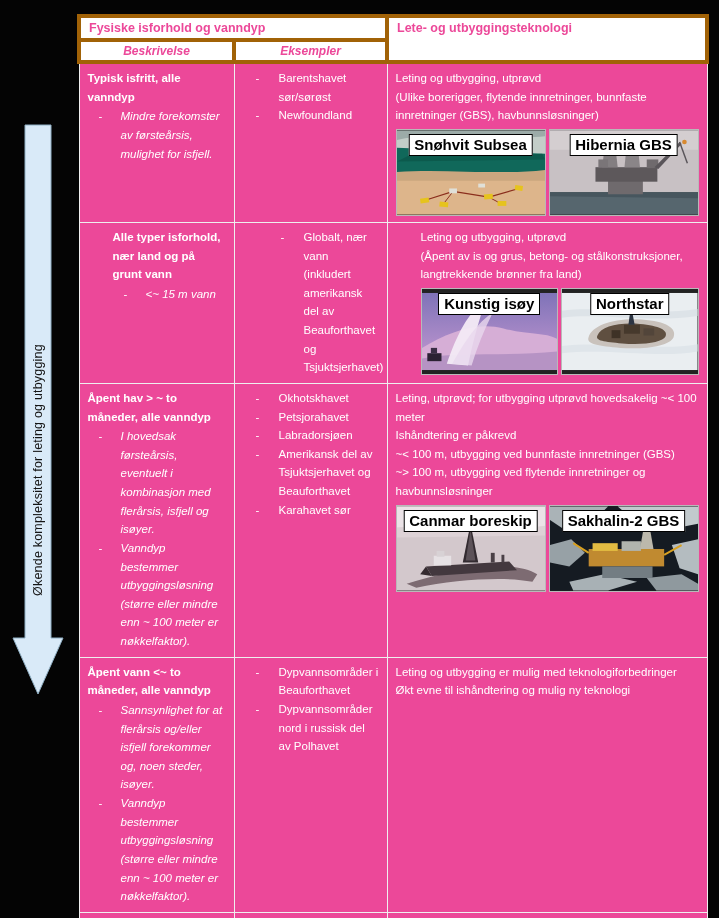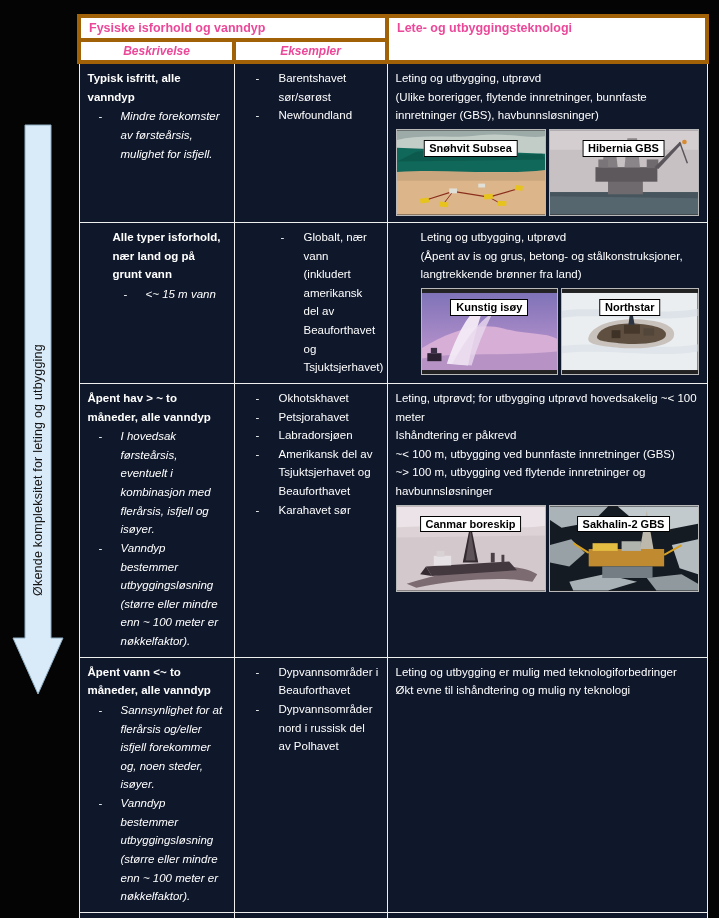--- a/index.html
+++ b/index.html
@@ -23,21 +23,21 @@
   table { border-collapse:collapse; table-layout:fixed; width:628px; border:1px solid #cfcfcf; }
   th {
     background:#ffffff; color:#ec4899; border:4px solid #a16207;
     font-size:12.5px; font-weight:bold; padding:2px 8px; box-sizing:border-box;
   }
   tr.hrow1 th.group-h { text-align:left; height:24px; }
   tr.hrow2 th { text-align:center; height:19px; font-size:12px;font-style:italic; }
   th.tech-h { text-align:left; vertical-align:top; padding-top:3px; }
 
   td {
-    background:#0f172a; color:#fff; border:1px solid #efefef;
+    background:#ec4899; color:#fff; border:1px solid #efefef;
     vertical-align:top; box-sizing:border-box;
     padding:5px 8px 6px 8px; font-size:11.5px; line-height:1.62;
   }
   tr.r0 td { height:143px; }
   tr.r1 td { height:145px;padding-left:33px; }
   tr.r2 td { height:233px; }
   tr.r3 td { height:207px; }
   tr.r4 td { height:118px; }
 
   .cell-title { font-weight:bold; margin-bottom:1px; }
@@ -48,23 +48,23 @@
   .tech-line { }
 
   
   .photos { display:flex; gap:3px; margin-top:4px; }
   .photo {
     position:relative; width:153px; height:87px; box-sizing:border-box;
     border:1px solid #b9b9b9; overflow:hidden; background:#222;
   }
   .photo svg { display:block; width:100%; height:100%; }
   .photo-label {
-    position:absolute; top:10px; left:50%; transform:translateX(-50%);
+    position:absolute; top:4px; left:50%; transform:translateX(-50%);
     background:#fff; color:#000; border:1px solid #000;
-    font-size:11px; font-weight:bold; line-height:1.35; padding:0 5px; white-space:nowrap;
+    font-size:15px; font-weight:bold; line-height:1.35; padding:0 5px; white-space:nowrap;
   }
 </style>
 </head>
 <body>
 
 <div class="arrow">
   <svg viewBox="0 0 52 572">
     <polygon points="13,1 39,1 39,514 51,514 26,570 1,514 13,514" fill="#d9eaf8" stroke="#8fafc4" stroke-width="1"></polygon>
   </svg>
   <div class="arrow-text">Økende kompleksitet for leting og utbygging</div>

